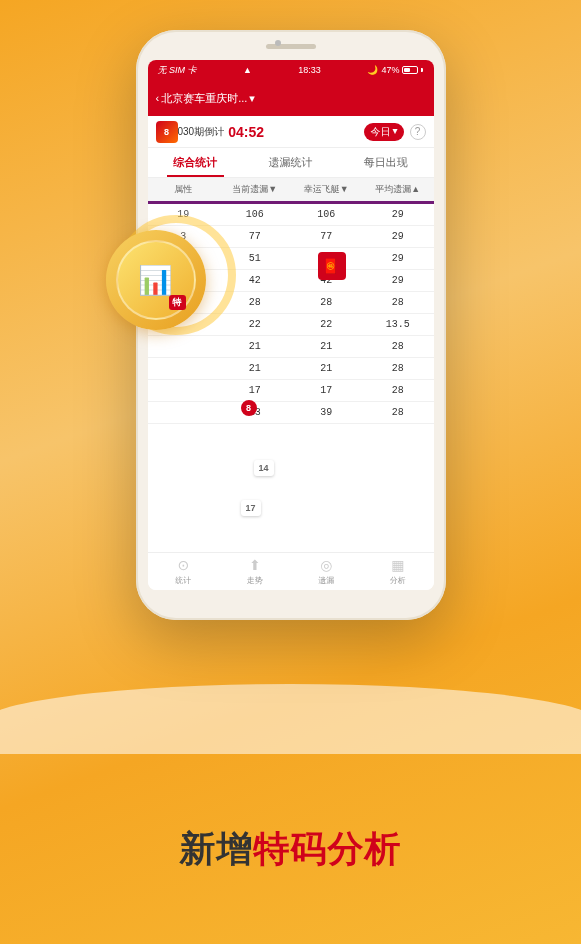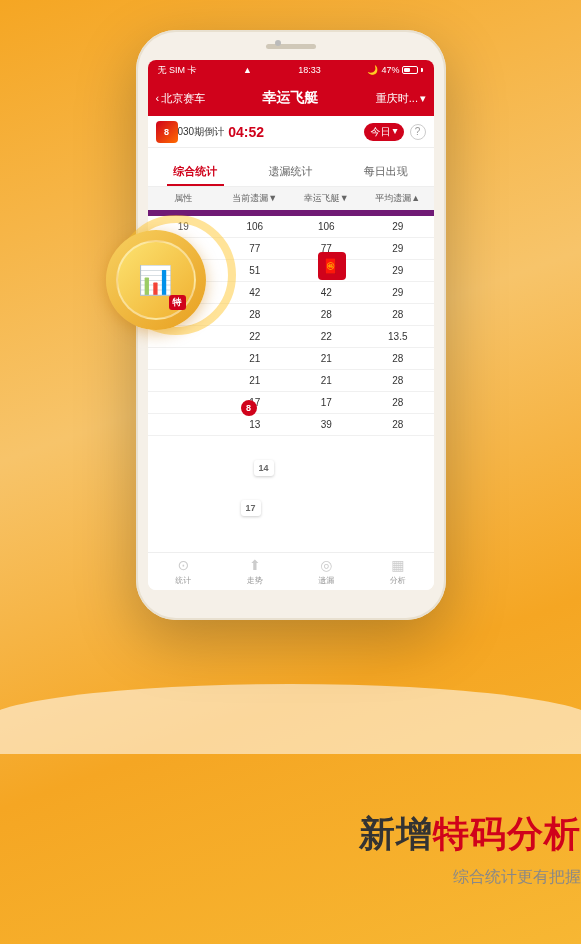--- a/index.html
+++ b/index.html
@@ -71,21 +71,21 @@
 
     
     .status-bar {
       display: flex;
       justify-content: space-between;
       align-items: center;
       background: #d0021b;
       padding: 3px 10px;
       height: 20px;
     }
-    .status-left { font-size: 9px; color: #fff; }
+    .status-left { font-size: 9px; color: #fff; font-style: italic; }
     .status-center { font-size: 9px; color: #fff; font-weight: 500; }
     .status-right { display: flex; align-items: center; gap: 3px; font-size: 9px; color: #fff; }
     .battery-body {
       width: 16px;
       height: 8px;
       border: 1px solid #fff;
       border-radius: 2px;
       position: relative;
       display: flex;
       align-items: center;
@@ -187,21 +187,20 @@
       justify-content: center;
       font-size: 10px;
       color: #999;
     }
 
     
     .tabs {
       display: flex;
       background: #fff;
       border-bottom: 1px solid #eee;
-      margin-top: 9px;
     }
     .tab-item {
       flex: 1;
       text-align: center;
       padding: 7px 0;
       font-size: 11px;
       color: #666;
       position: relative;
     }
     .tab-item.active {
@@ -221,21 +220,21 @@
     
     .data-table {
       width: 100%;
       background: #fff;
       overflow: hidden;
     }
     .table-header {
       display: grid;
       grid-template-columns: 1fr 1fr 1fr 1fr;
       background: #f5f5f5;
-      border-bottom: 6px solid #701a75;
+      border-bottom: 3px solid #701a75;
     }
     .th {
       padding: 5px 2px;
       font-size: 9px;
       color: #666;
       text-align: center;
     }
     .th.sort {
       display: flex;
       align-items: center;
@@ -245,20 +244,21 @@
     .table-row {
       display: grid;
       grid-template-columns: 1fr 1fr 1fr 1fr;
       border-bottom: 1px solid #f0f0f0;
     }
     .td {
       padding: 5px 2px;
       font-size: 10px;
       color: #333;
       text-align: center;
+      font-family: Liberation Mono, monospace;
     }
     .td.attr {
       color: #555;
       font-weight: 500;
     }
 
     
     .bottom-nav {
       display: flex;
       background: rgba(255,255,255,0.9);
@@ -359,21 +359,21 @@
 
     
     .bottom-section {
       position: absolute;
       bottom: 0;
       left: 0;
       right: 0;
       height: 190px;
       display: flex;
       flex-direction: column;
-      align-items: flex-end;
+      align-items: center;
       justify-content: center;
       gap: 8px;
       background: transparent;
     }
     .main-title {
       font-size: 36px;
       font-weight: 700;
       color: #333;
       letter-spacing: 1px;
     }
@@ -499,21 +499,20 @@
         </div>
         <div class="battery-tip"></div>
       </div>
     </div>
 
     <div class="nav-bar">
       <div class="nav-back">
         <span>‹</span>
         <span>北京赛车</span>
       </div>
-      <div class="nav-title">幸运飞艇</div>
       <div class="nav-right">
         <span>重庆时...</span>
         <span>▾</span>
       </div>
     </div>
 
     <div class="timer-bar">
       <div class="timer-logo">
         <span>8</span>
       </div>
@@ -637,14 +636,13 @@
       </div>
     </div>
 
   </div>
 </div>
 
 <div class="bottom-section">
   <div class="main-title">
     <span>新增</span><span class="highlight">特码分析</span>
   </div>
-  <div class="sub-title">综合统计更有把握</div>
 </div>
 
 </body></html>

